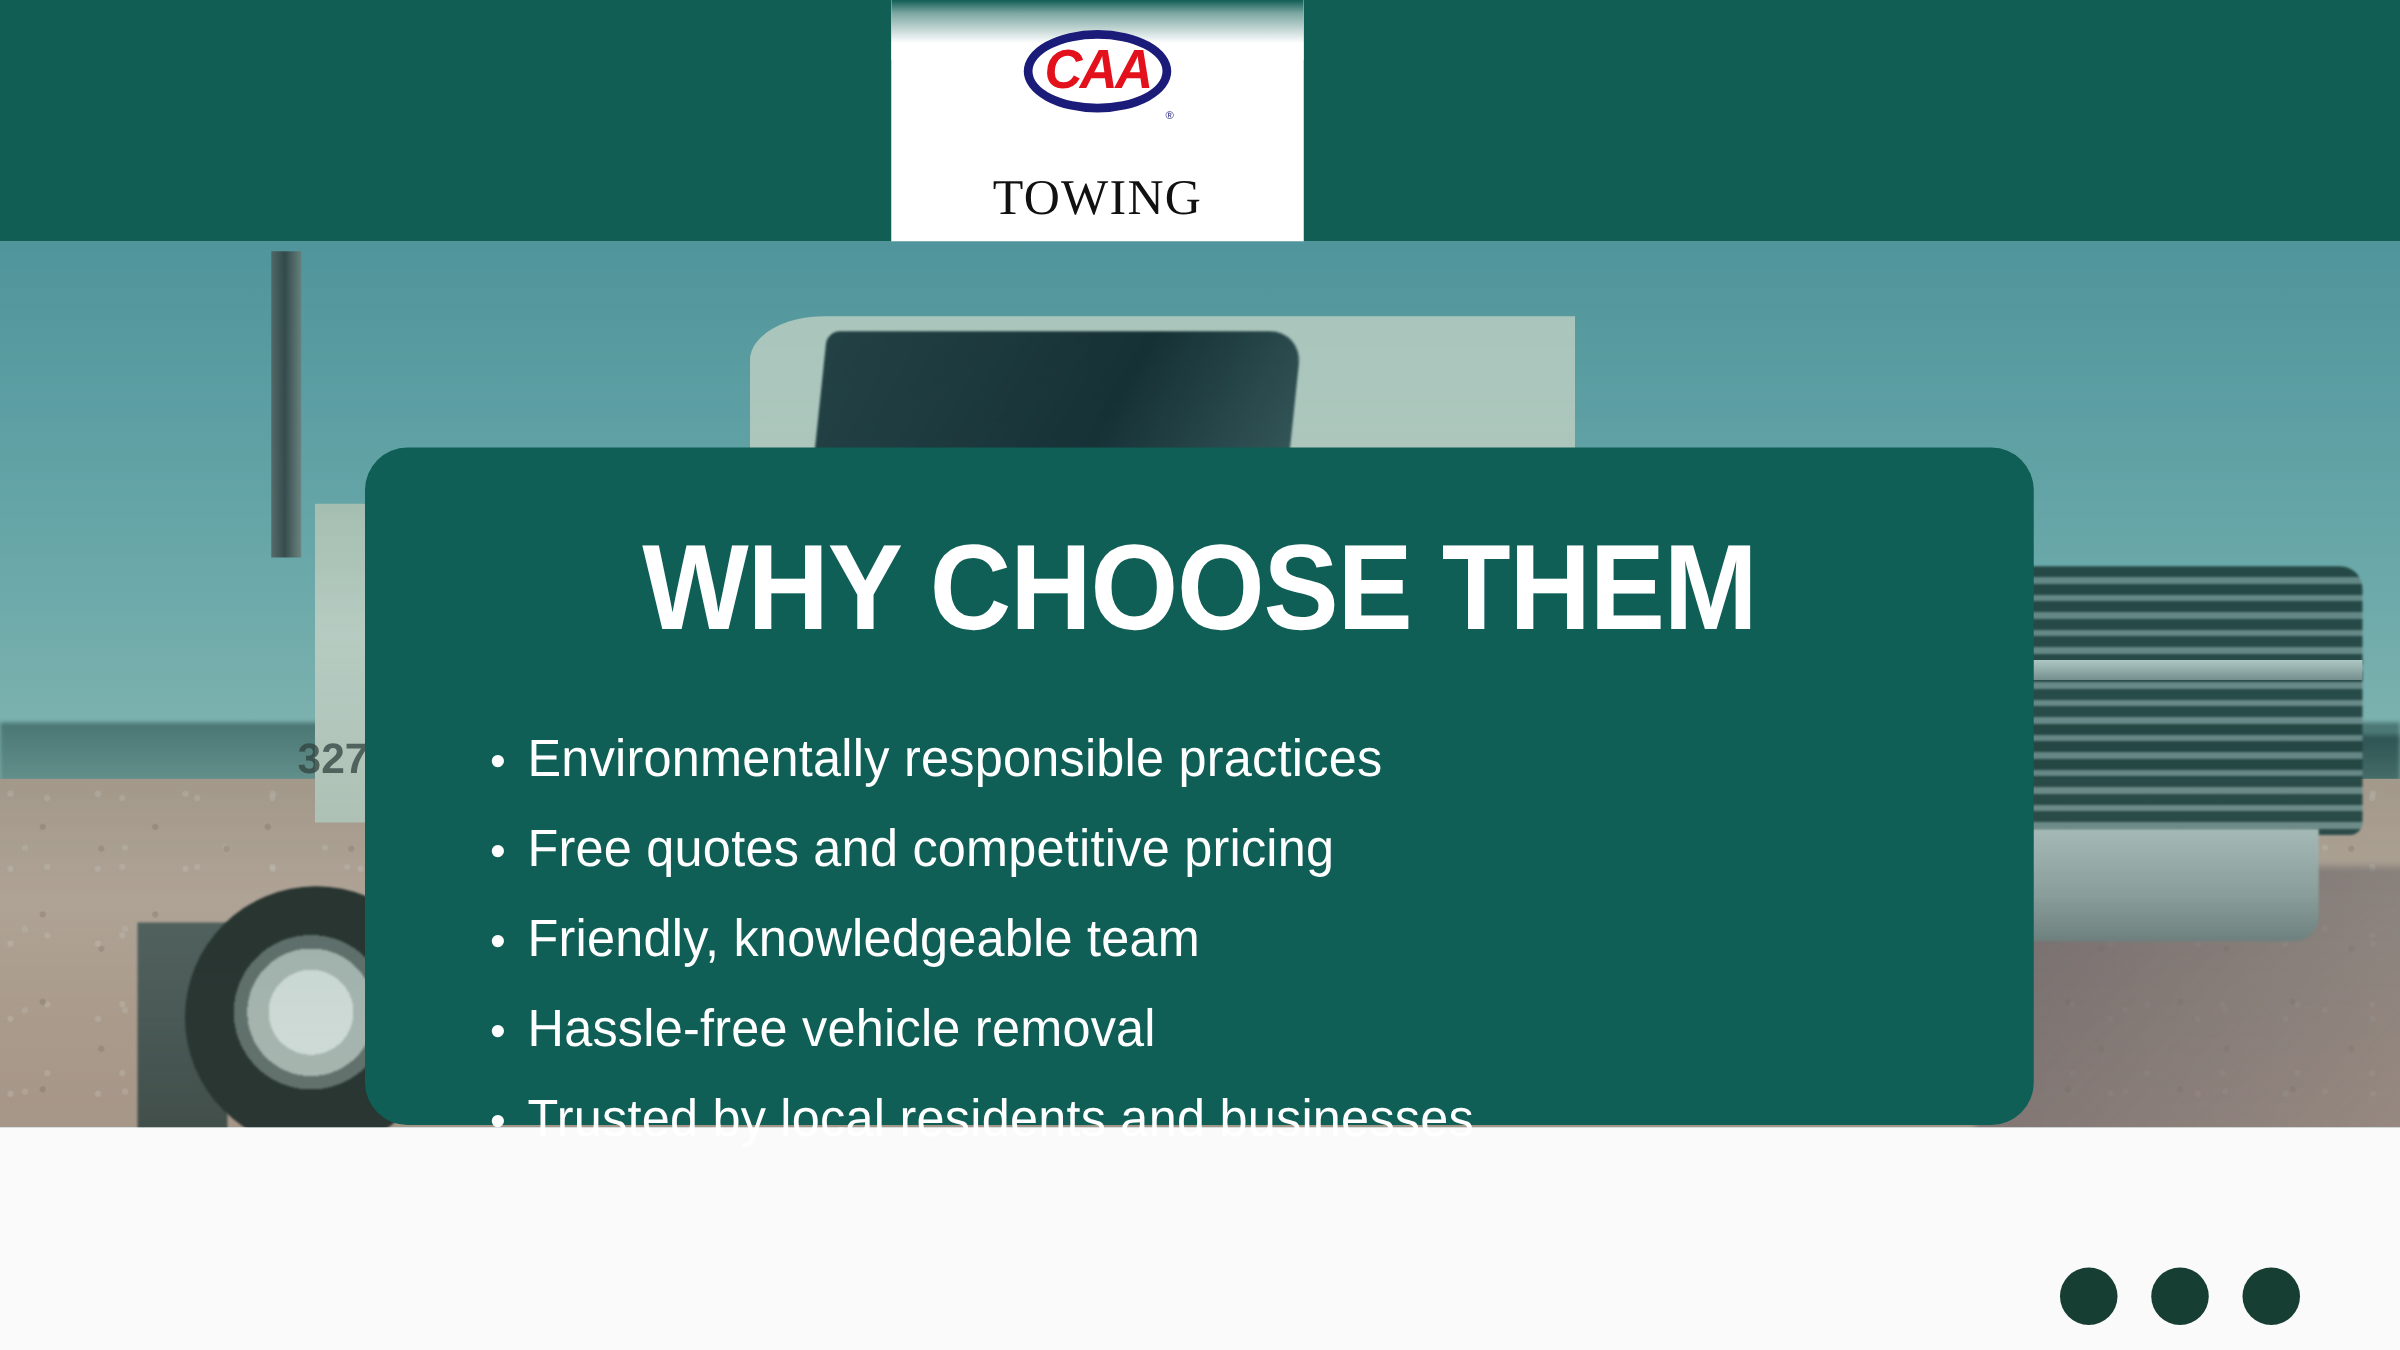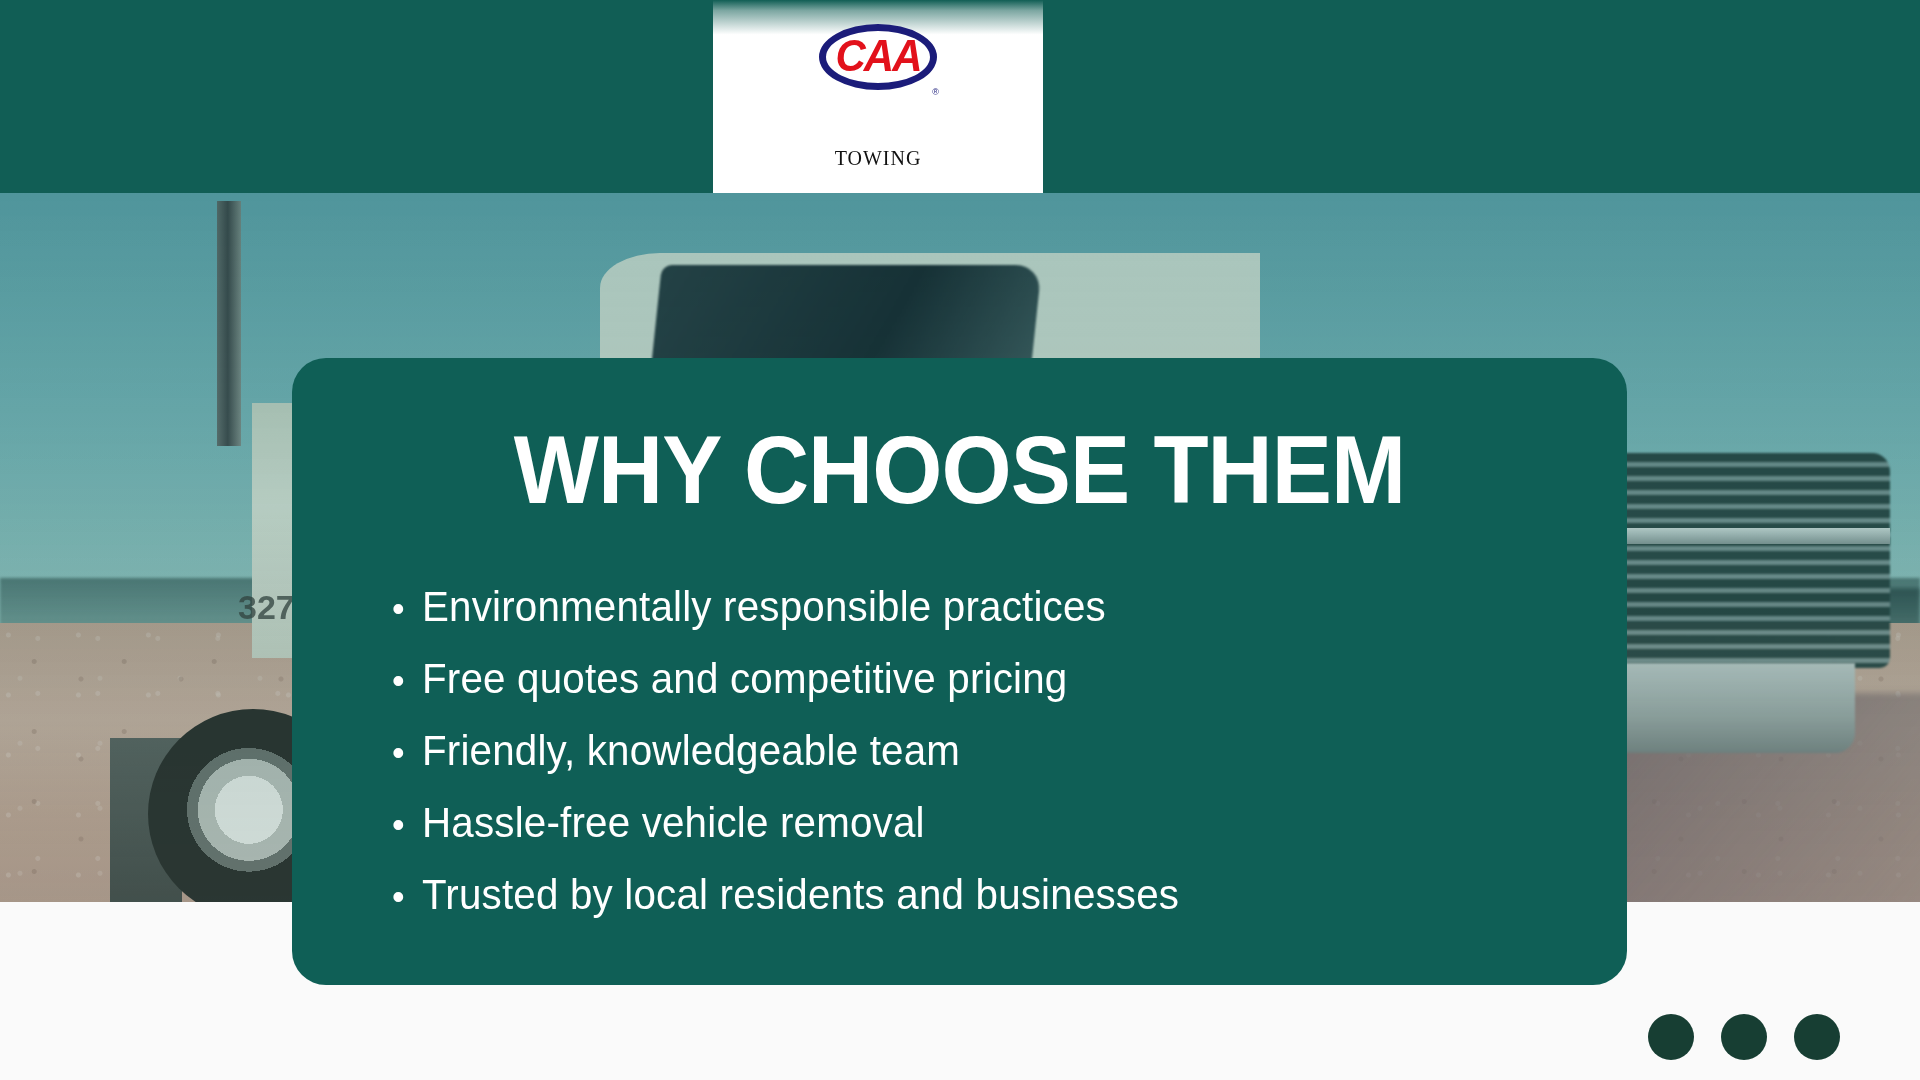--- a/index.html
+++ b/index.html
@@ -117,21 +117,21 @@
     color: transparent;
   }
   .tnt-towing {
     position: absolute;
     left: 0;
     top: 58px;
     width: 230px;
     text-align: center;
     font-family: "Liberation Serif", serif;
     font-weight: normal;
-    font-size: 20px;
+    font-size: 40px;
     line-height: 28px;
     letter-spacing: 1px;
     color: #111;
   }
 
   
   #hero-photo {
     position: absolute;
     left: 0;
     top: 193px;
@@ -304,21 +304,21 @@
     background: linear-gradient(to bottom, rgba(20,110,105,0.30) 0%, rgba(20,110,105,0.22) 45%, rgba(40,90,85,0.10) 100%);
     mix-blend-mode: multiply;
   }
 
   
   #feature-card {
     position: absolute;
     left: 292px;
     top: 358px;
     width: 1335px;
-    height: 627px;
+    height: 542px;
     background: #0F5F56;
     border-radius: 34px;
     z-index: 30;
     padding: 0;
   }
   #card-heading {
     margin: 0;
     padding-top: 62px;
     text-align: center;
     font-family: "Liberation Sans", sans-serif;

